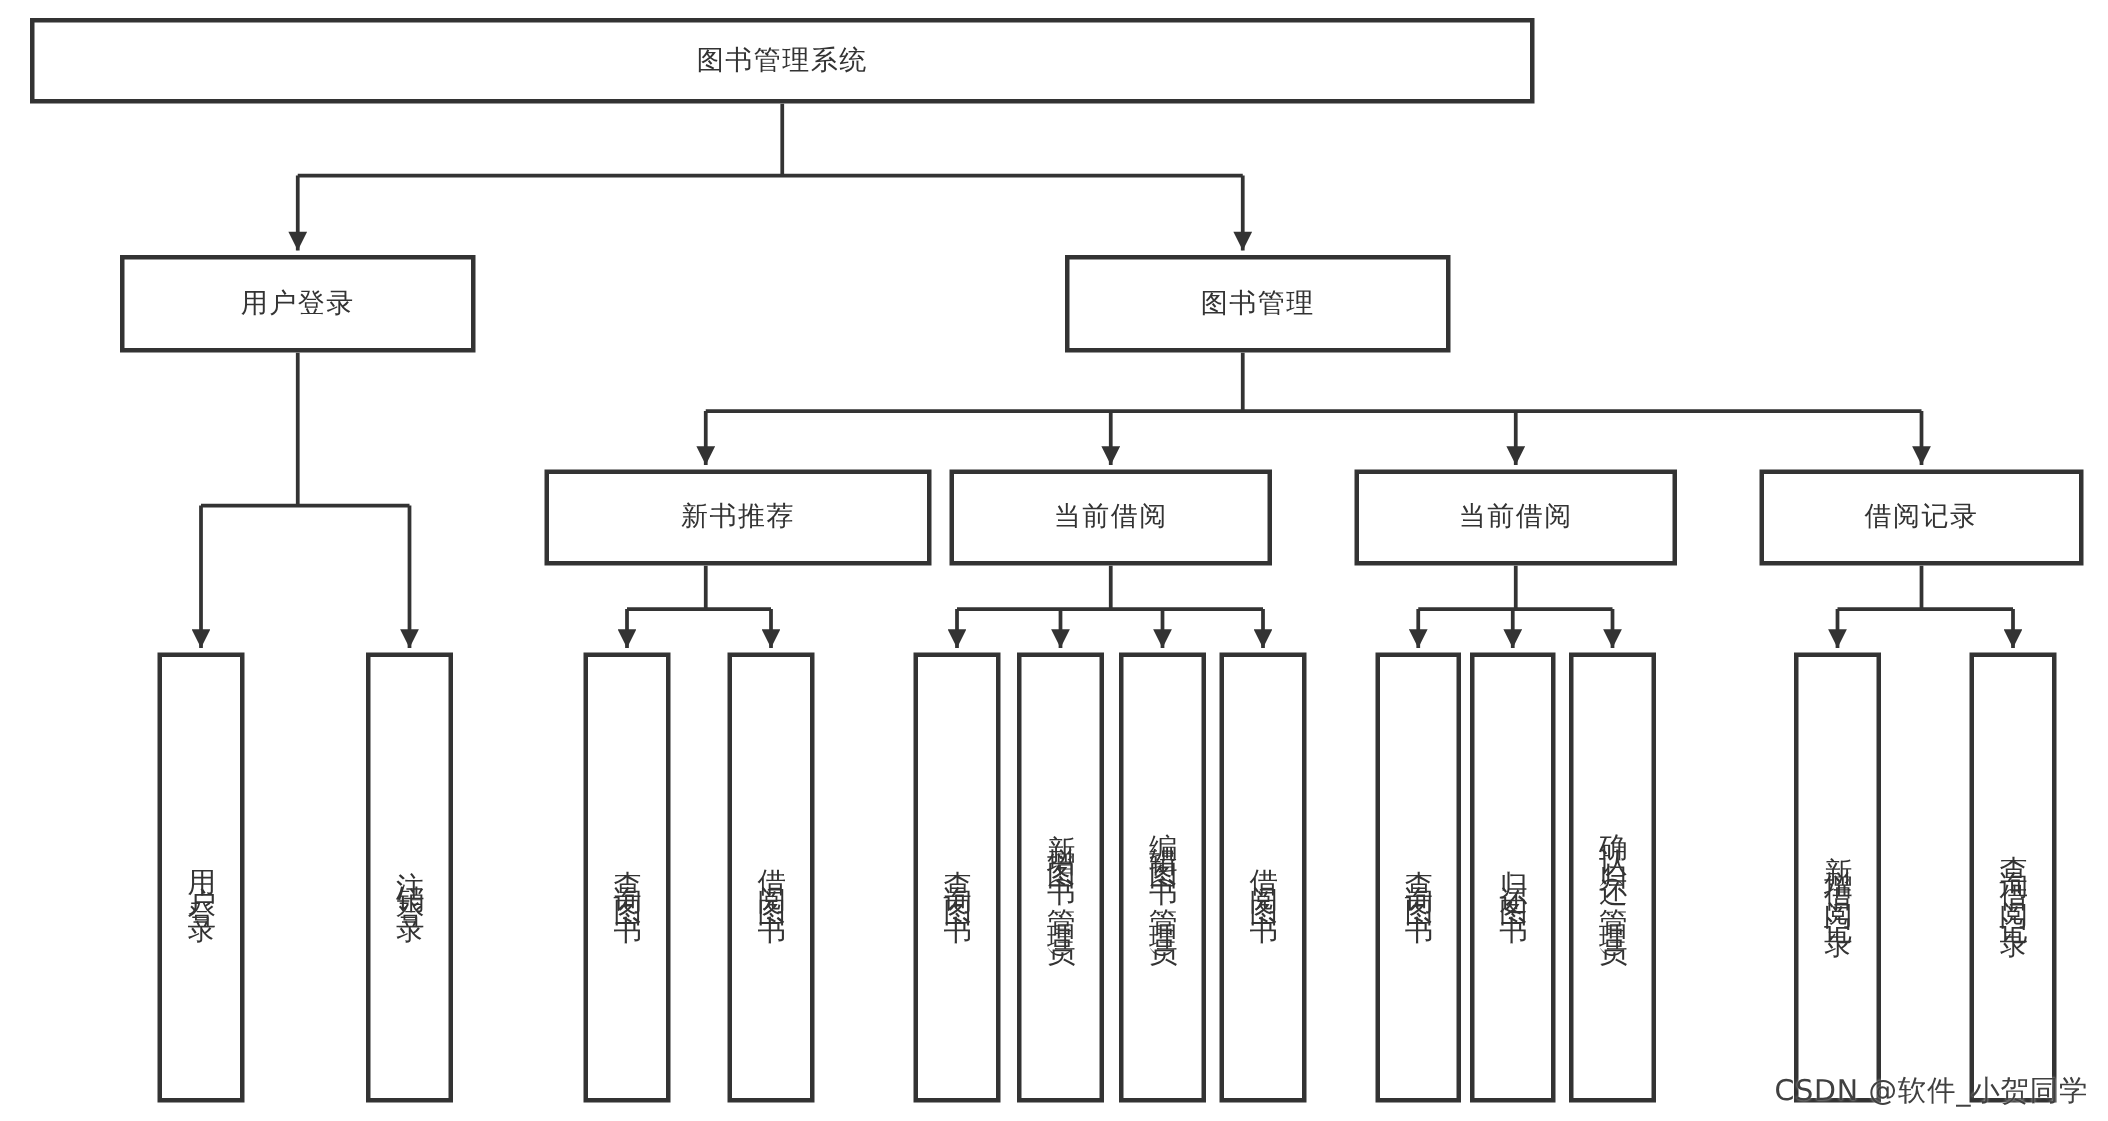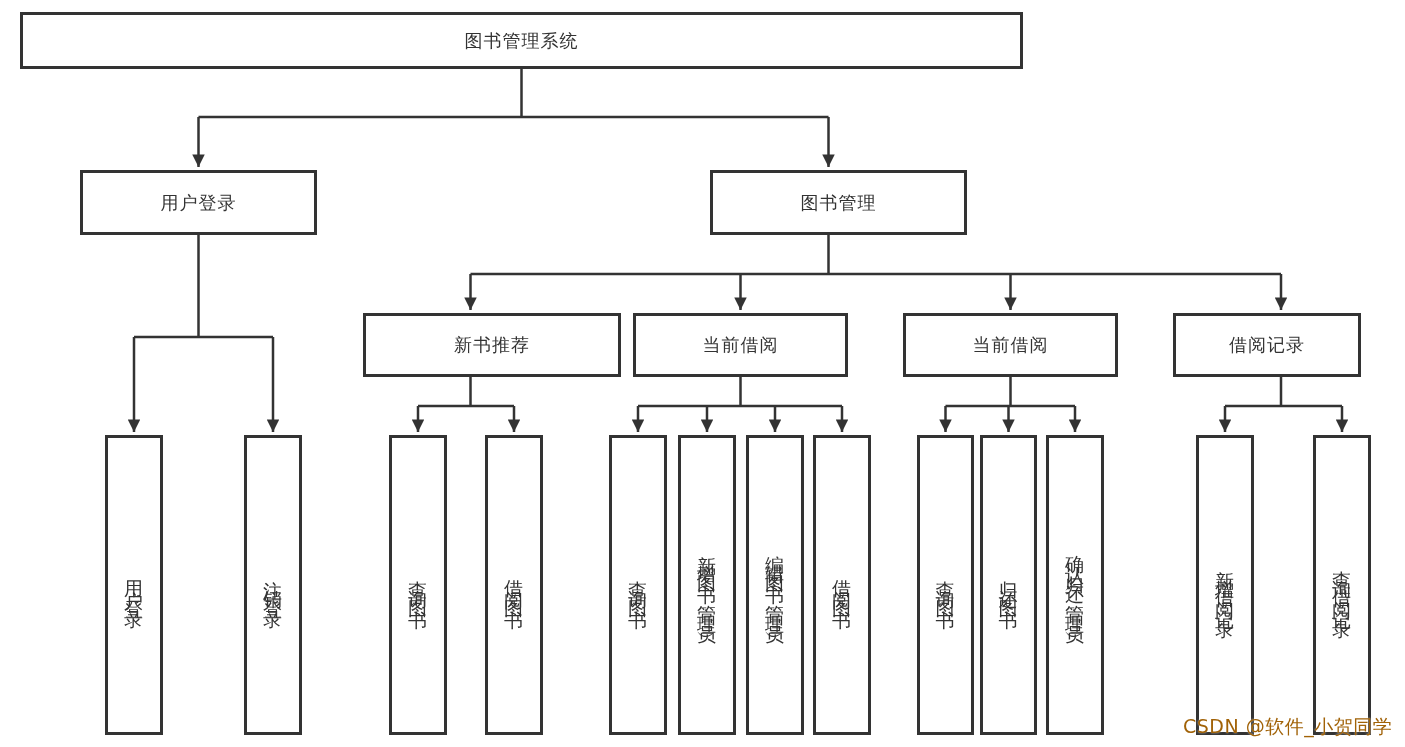--- a/index.html
+++ b/index.html
@@ -38,21 +38,21 @@
     writing-mode: vertical-rl;
     letter-spacing: 10px;
     line-height: 1;
   }
   .watermark {
     position: absolute;
     left: 1183px;
     top: 714px;
     z-index: 10;
     font-size: 19px;
-    color: #a16207;
+    color: #404040;
     letter-spacing: 0.5px;
     white-space: nowrap;
     text-shadow: 0 0 2px rgba(255,255,255,0.75);
   }
 </style>
 </head>
 <body>
 
 <div id="stage">
 
@@ -100,21 +100,21 @@
   </svg>
 
   <div class="node hbox" style="left:20px; top:12px; width:1003px; height:57px">图书管理系统</div>
 
   <div class="node hbox" style="left:80px; top:170px; width:237px; height:65px">用户登录</div>
   <div class="node hbox" style="left:710px; top:170px; width:257px; height:65px">图书管理</div>
 
   <div class="node hbox" style="left:363px; top:313px; width:258px; height:64px">新书推荐</div>
   <div class="node hbox" style="left:633px; top:313px; width:215px; height:64px">当前借阅</div>
   <div class="node hbox" style="left:903px; top:313px; width:215px; height:64px">当前借阅</div>
-  <div class="node hbox" style="left:1173px; top:313px; width:188px; height:64px">借阅记录</div>
+  <div class="node hbox" style="left:1173px; top:313px; width:216px; height:64px">借阅记录</div>
 
   <div class="node vbox" style="left:105px; top:435px; width:58px; height:300px">用户登录</div>
   <div class="node vbox" style="left:244px; top:435px; width:58px; height:300px">注销登录</div>
 
   <div class="node vbox" style="left:389px; top:435px; width:58px; height:300px">查询图书</div>
   <div class="node vbox" style="left:485px; top:435px; width:58px; height:300px">借阅图书</div>
 
   <div class="node vbox" style="left:609px; top:435px; width:58px; height:300px">查询图书</div>
   <div class="node vbox" style="left:678px; top:435px; width:58px; height:300px">新增图书（管理员）</div>
   <div class="node vbox" style="left:746px; top:435px; width:58px; height:300px">编辑图书（管理员）</div>

